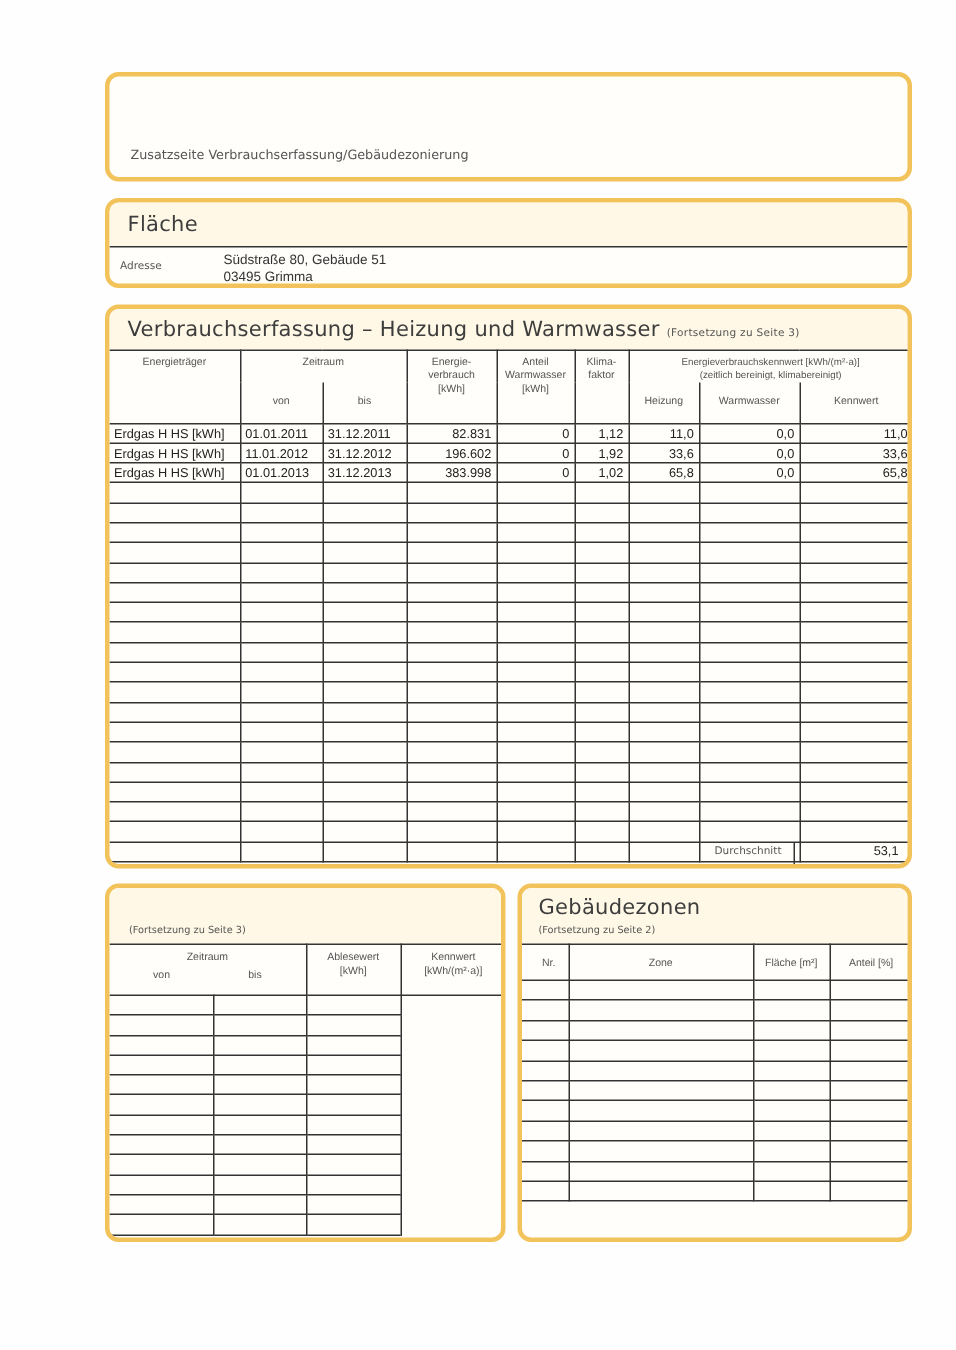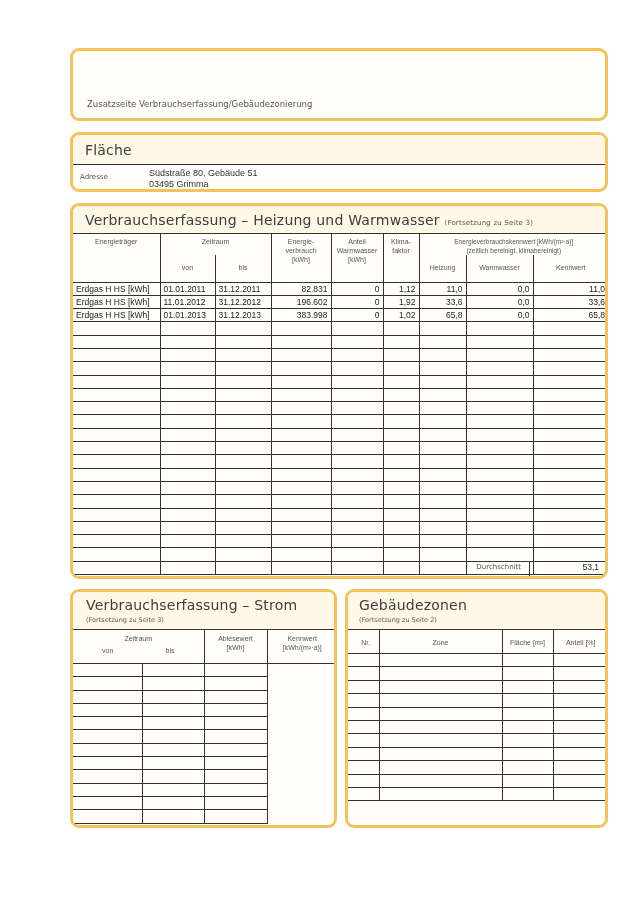--- a/index.html
+++ b/index.html
@@ -330,21 +330,20 @@
       </tbody>
   </table>
 
   <div class="abs" style="right:84px; bottom:5px; font-size:7px; color:#555;">Durchschnitt</div>
   <div class="abs" style="right:75px; bottom:0; height:14px; border-left:1px solid #333;"></div>
   <div class="abs" style="right:6px; bottom:4px; font-size:8.5px; color:#222; font-family:'Liberation Sans', sans-serif;">53,1</div>
 </div>
 
 <div class="box" style="left:70px; top:589px; width:267px; height:239px;">
   <div class="hdr-band" style="top:0; height:37px;"></div>
-  <div class="sec-title" style="left:13px; top:5px;">Verbrauchserfassung – Strom</div>
   <div class="abs sub" style="left:13px; top:24px; font-size:6.5px;">(Fortsetzung zu Seite 3)</div>
 
   <table class="grid" style="left:0; top:37px; width:264px;">
     <colgroup>
         <col style="width:69px">
         <col style="width:62px">
         <col style="width:63px">
         <col style="width:70px">
       </colgroup>
     <thead>

